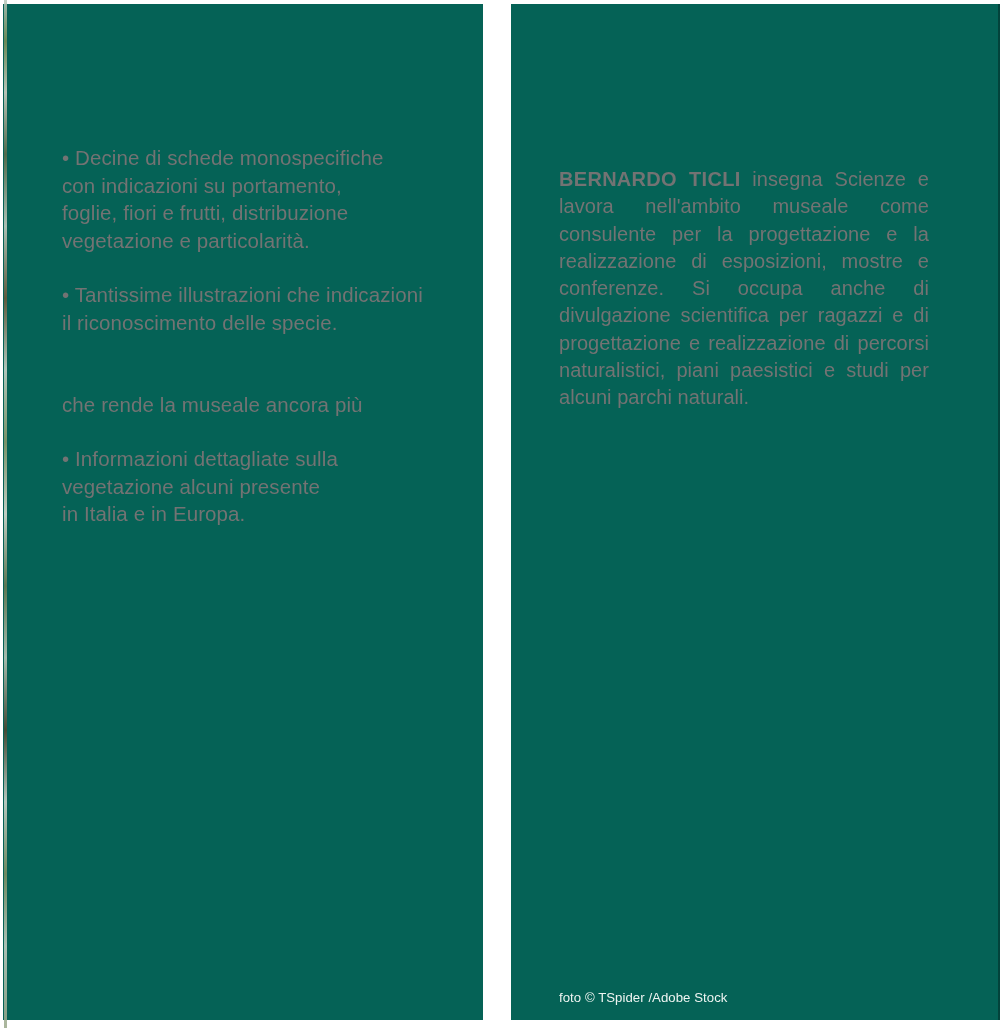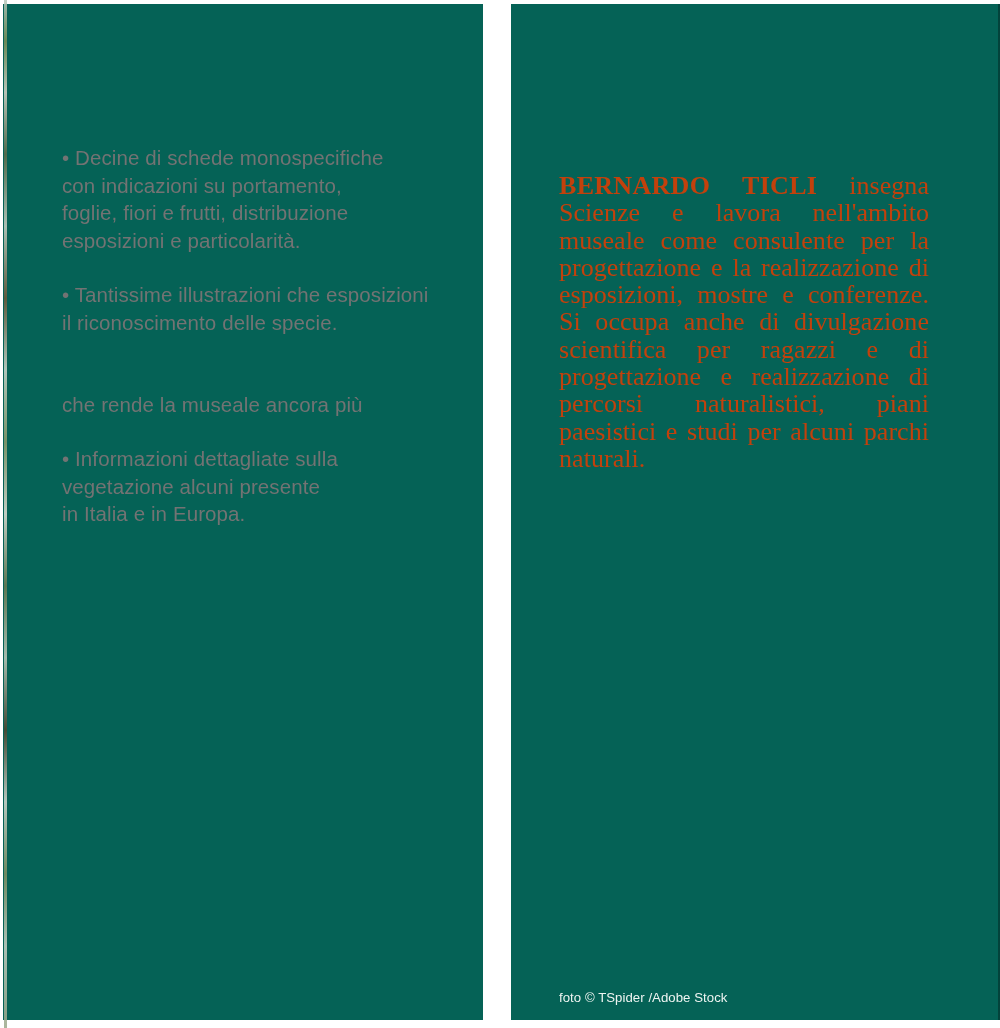--- a/index.html
+++ b/index.html
@@ -84,27 +84,26 @@
   .bullet-item { margin: 0 0 27px 0; }
   .bullet-item:last-child { margin-bottom: 0; }
   .bullet-line { white-space: nowrap; }
 
   
   .bio {
     position: absolute;
     left: 559px;
     top: 146px;
     width: 370px;
-    color: #c2410c;
-    font-size: 26px;
+    color: #737373;
+    font-size: 20px;
     line-height: 27.3px;
     text-align: justify;
     text-justify: inter-word;
     letter-spacing: .05px;
-    font-family: Liberation Serif, serif;
   }
   .bio .author-name {
     font-weight: bold;
     letter-spacing: .3px;
   }
 
   
   .credits {
     position: absolute;
     left: 559px;
@@ -130,25 +129,25 @@
 
   <div class="edge-artifact left"></div>
   <div class="right-hairline"></div>
 
   <div class="bullets">
 
     <p class="bullet-item">
       <span class="bullet-line">• Decine di schede monospecifiche</span><br>
       <span class="bullet-line">con indicazioni su portamento,</span><br>
       <span class="bullet-line">foglie, fiori e frutti, distribuzione</span><br>
-      <span class="bullet-line">esposizioni e particolarità.</span>
+      <span class="bullet-line">vegetazione e particolarità.</span>
     </p>
 
     <p class="bullet-item">
-      <span class="bullet-line">• Tantissime illustrazioni che esposizioni</span><br>
+      <span class="bullet-line">• Tantissime illustrazioni che indicazioni</span><br>
       <span class="bullet-line">il riconoscimento delle specie.</span>
     </p>
 
     <p class="bullet-item">
       <br>
       <span class="bullet-line">che rende la museale ancora più</span><br>
     </p>
 
     <p class="bullet-item">
       <span class="bullet-line">• Informazioni dettagliate sulla</span><br>

